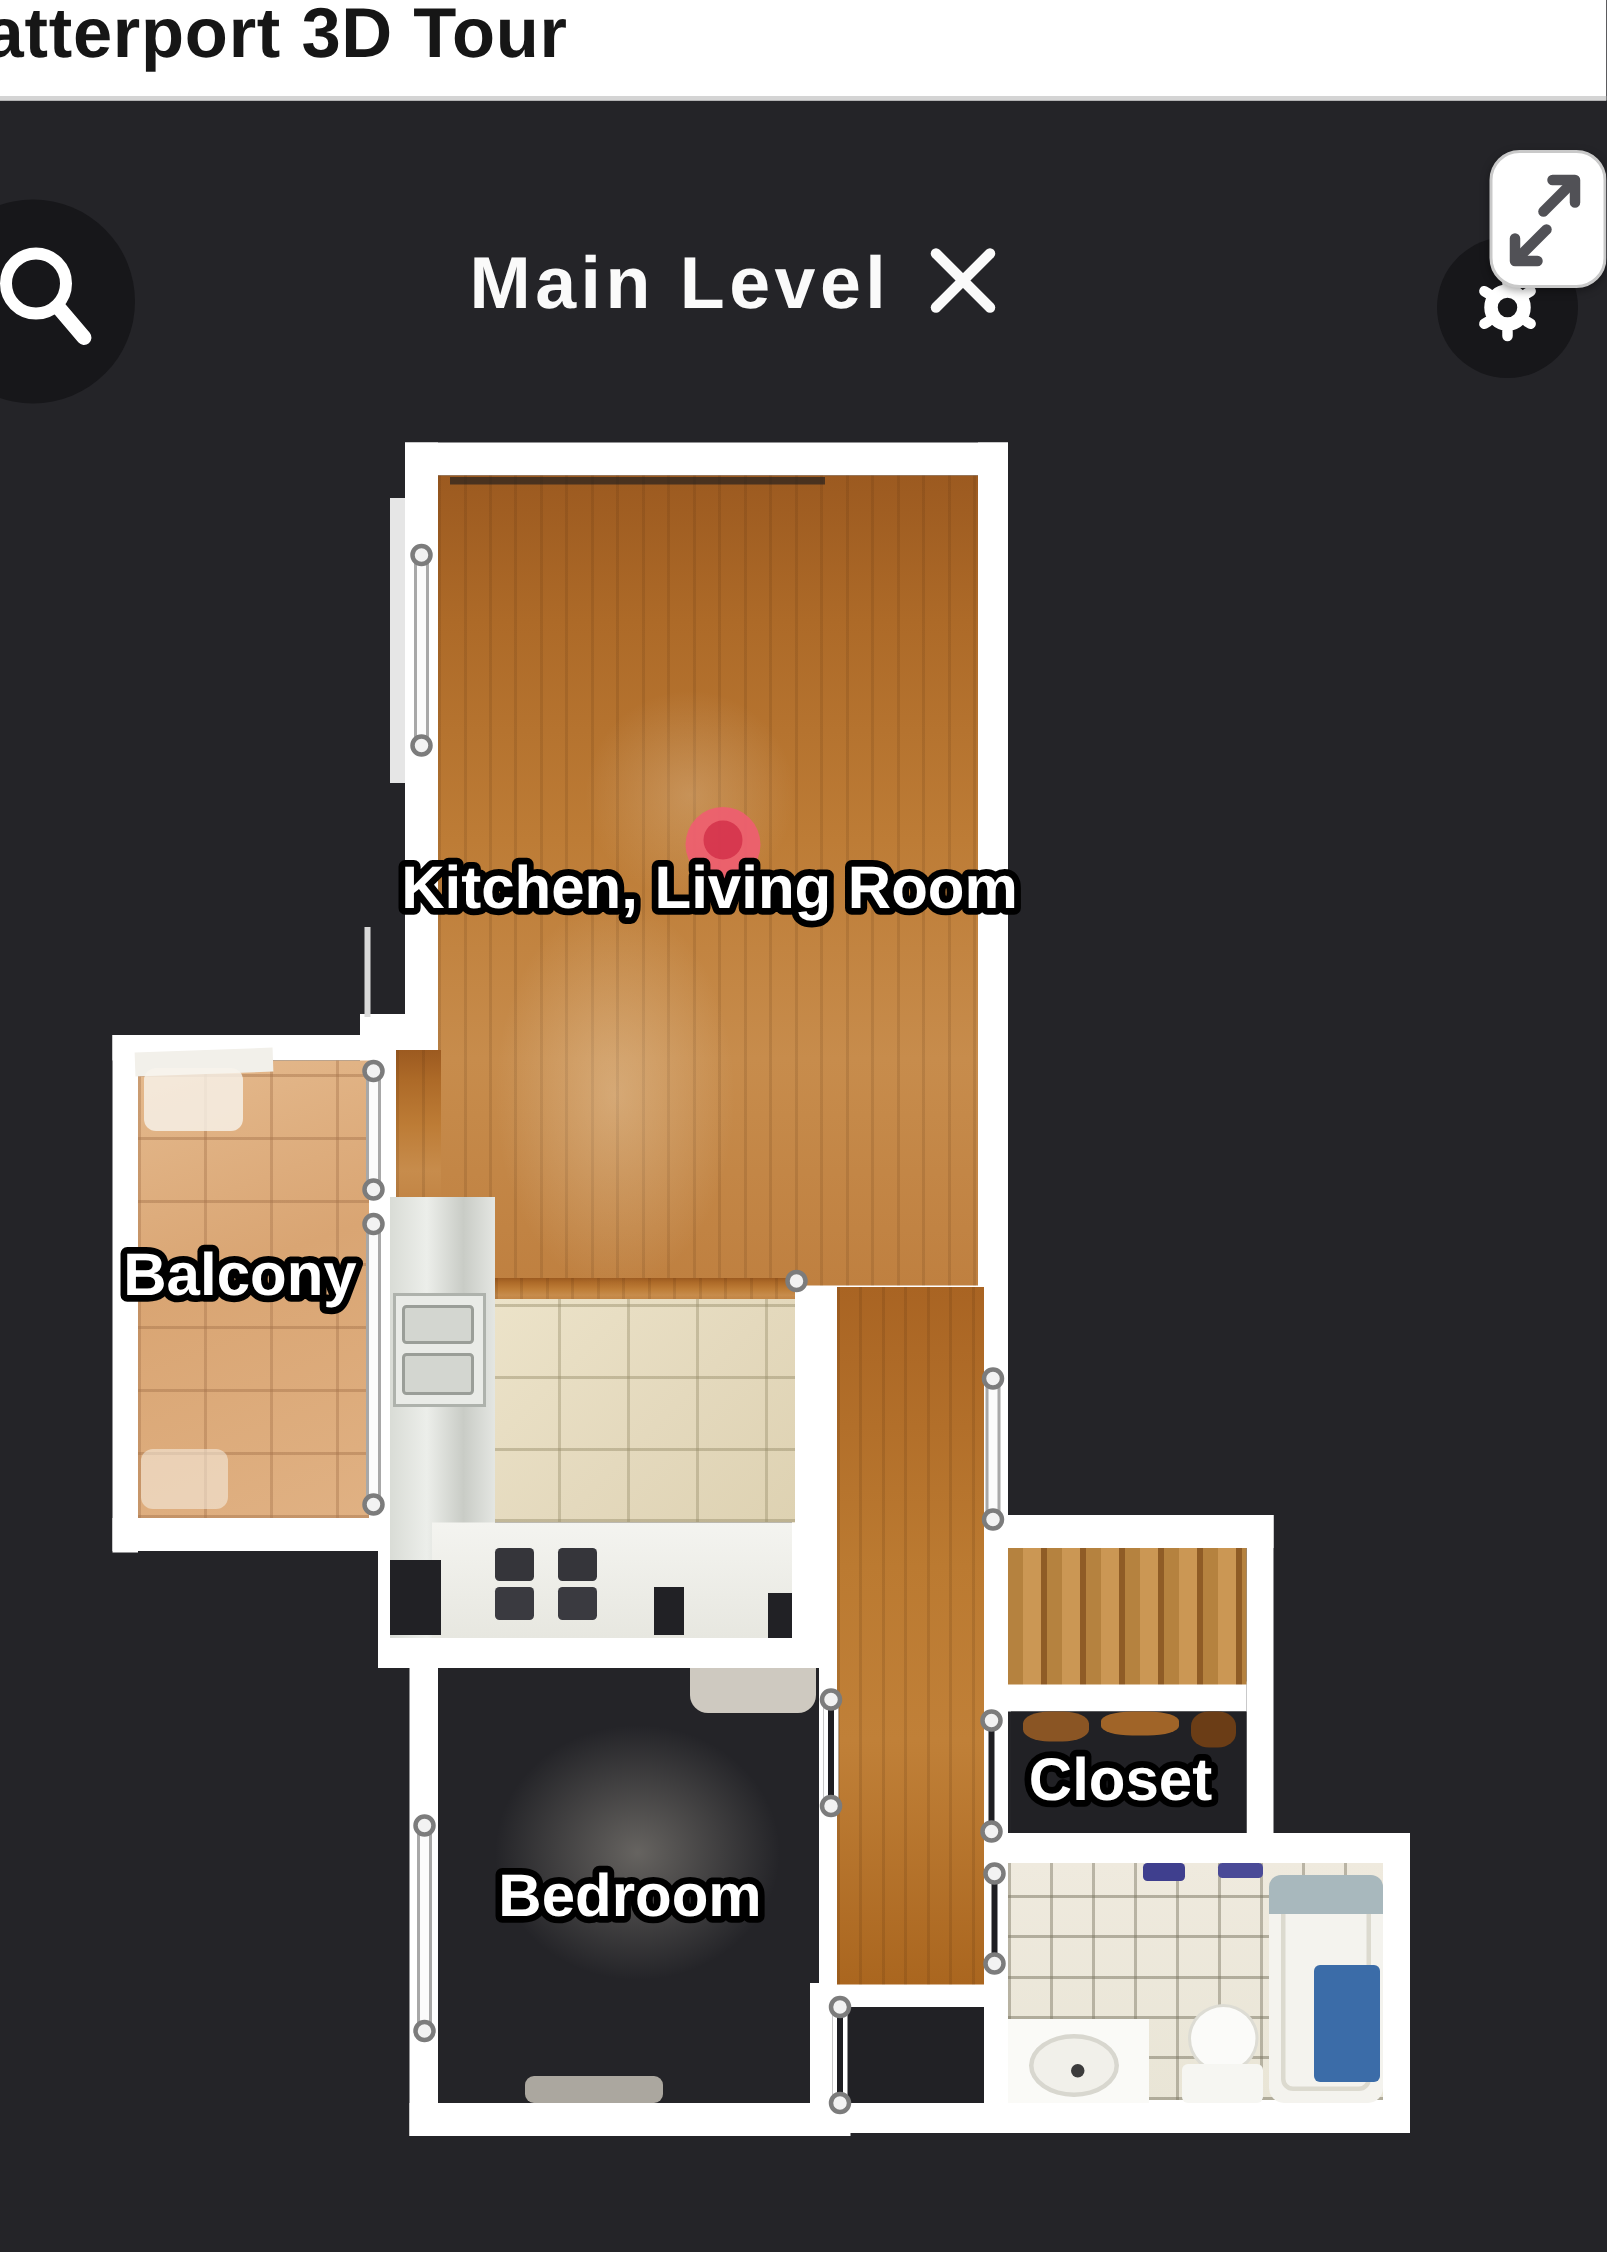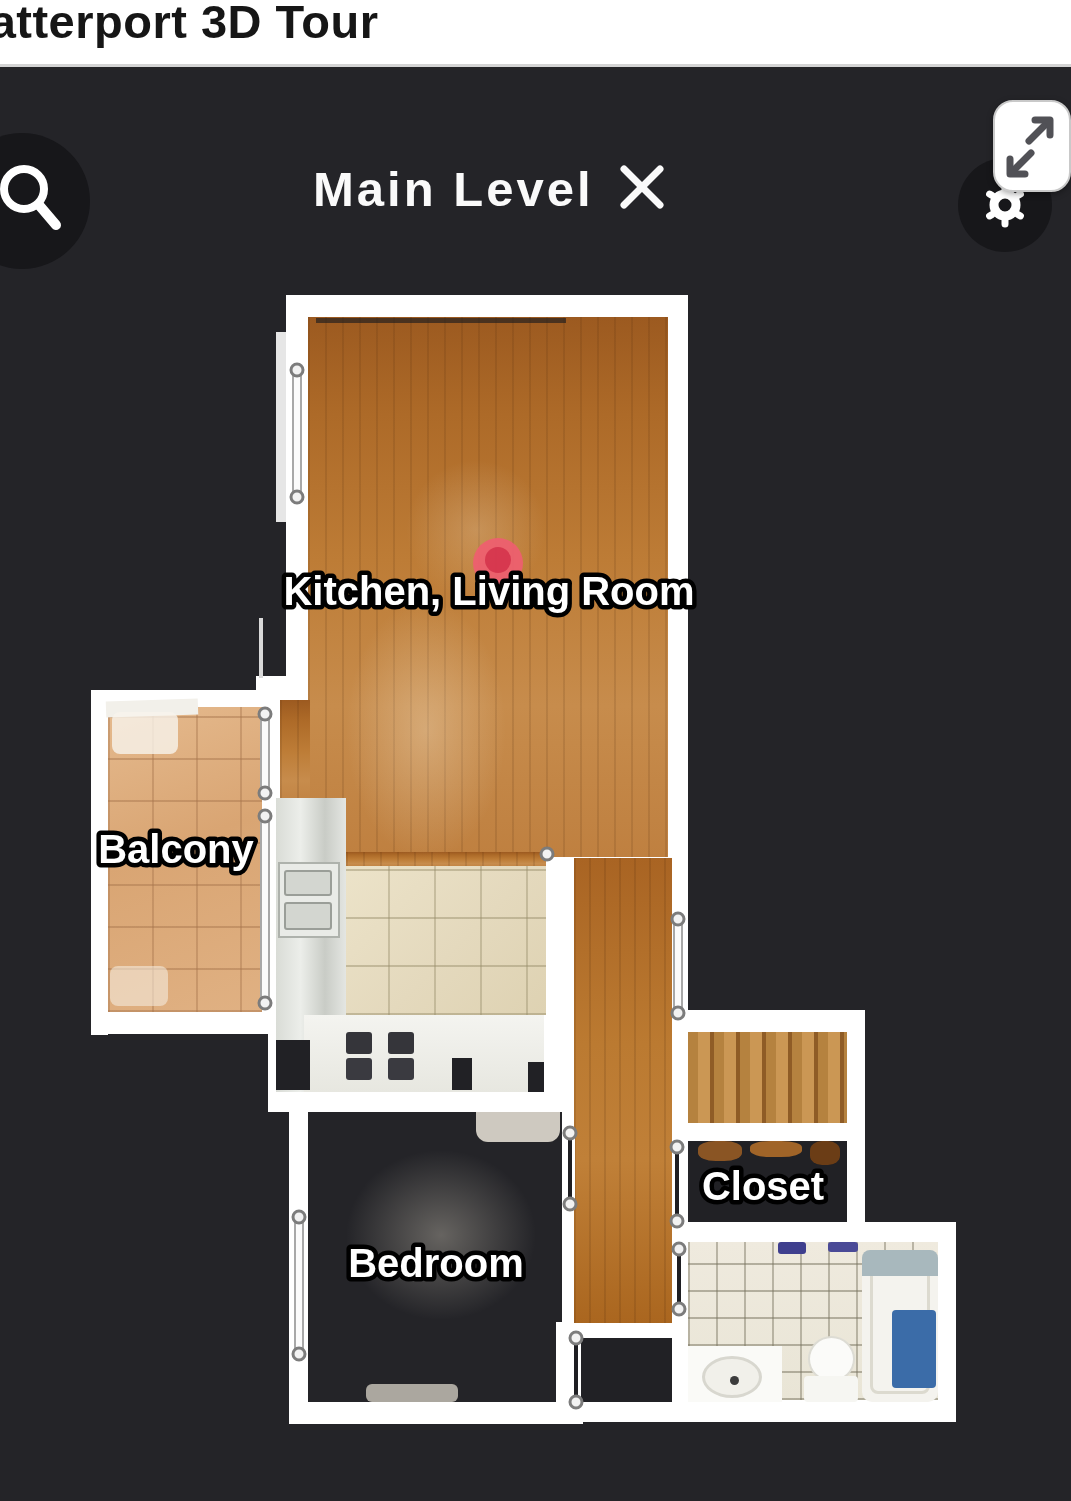--- a/index.html
+++ b/index.html
@@ -104,21 +104,21 @@
   .labels-overlay text{
     font-family:"Liberation Sans",sans-serif;font-weight:700;fill:#ffffff;
     stroke:#000000;stroke-width:9px;paint-order:stroke;stroke-linejoin:round;
     text-anchor:middle;
   }
   .fixture{position:absolute;z-index:9;}
 </style>
 </head>
 <body>
 
-<div class="abs" style="left:16px;top:0;width:862px;height:1501px;">
+<div class="abs" style="left:0;top:0;width:862px;height:1501px;">
 
   <div class="wall" style="left:270px;top:295px;width:402px;height:22px;"></div>
   <div class="wall" style="left:652px;top:295px;width:20px;height:722px;"></div>
   <div class="wall" style="left:270px;top:295px;width:22px;height:408px;"></div>
   <div class="wall" style="left:240px;top:676px;width:58px;height:40px;"></div>
   <div class="wall" style="left:75px;top:690px;width:192px;height:17px;"></div>
   <div class="wall" style="left:75px;top:690px;width:17px;height:345px;"></div>
   <div class="wall" style="left:75px;top:1012px;width:192px;height:22px;"></div>
   <div class="wall" style="left:246px;top:690px;width:18px;height:344px;"></div>
   <div class="wall" style="left:252px;top:1012px;width:20px;height:98px;"></div>

